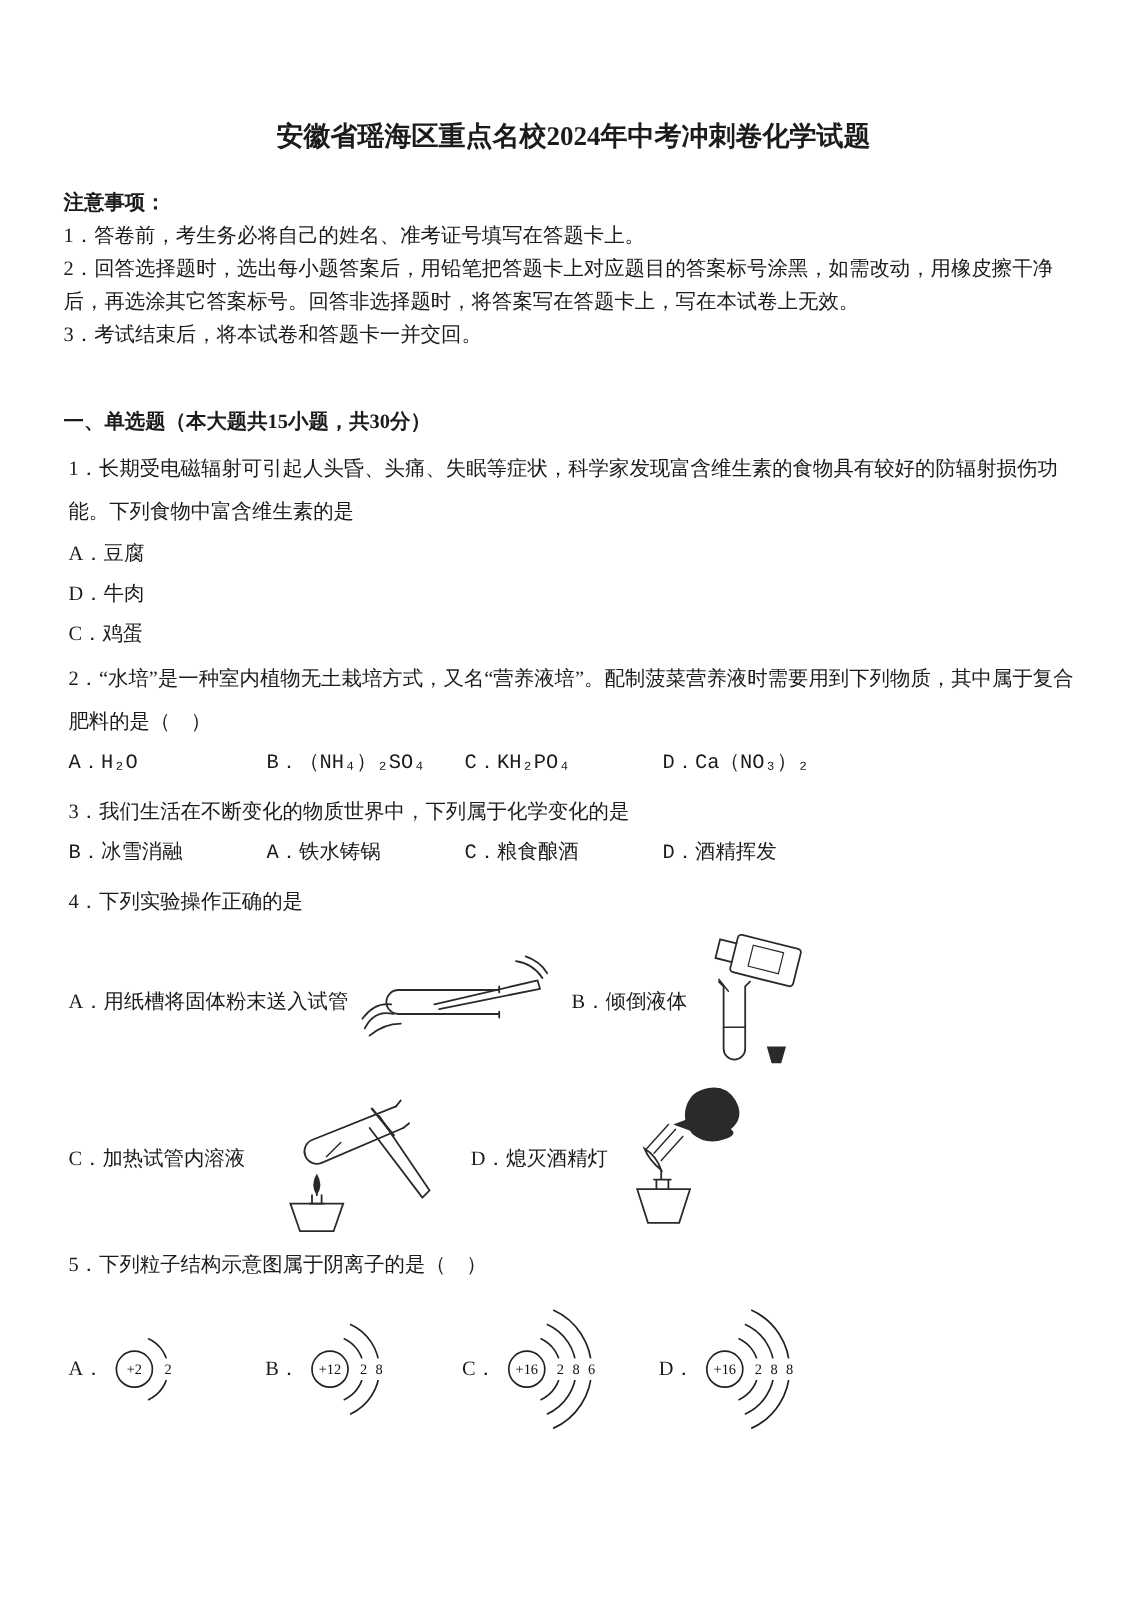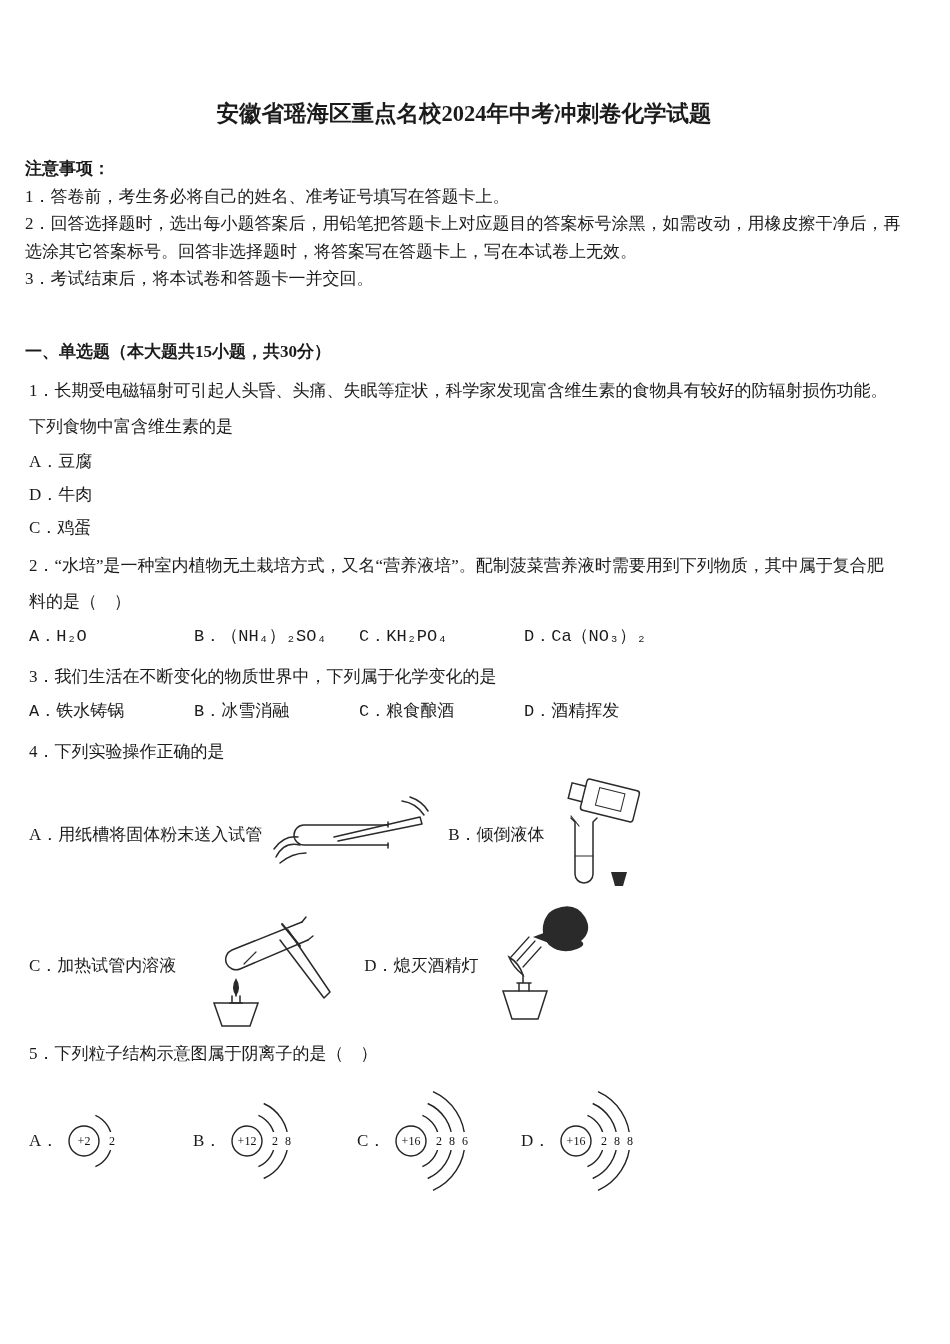--- a/index.html
+++ b/index.html
@@ -4,21 +4,21 @@
 <style>
   html, body { margin: 0; padding: 0; }
   body {
     width: 950px;
     min-height: 1344px;
     background: #ffffff;
     color: #1b1b1b;
     font-family: "Liberation Serif", "DejaVu Serif", serif;
     font-size: 17px;
   }
-  .page { padding: 98px 47px 40px 25px; }
+  .page { padding: 98px 47px 40px 53px; }
   .title {
     text-align: center;
     font-size: 22.5px;
     font-weight: 700;
     margin: 0 0 26px 0;
   }
   .notice p { margin: 0; line-height: 1.62; }
   .notice .nhead { font-weight: 700; }
   .section-heading { margin: 42px 0 0 0; line-height: 2.0; font-weight: 700; }
   .q { margin: 4px; }
@@ -64,22 +64,22 @@
       <span class="cell">A．H₂O</span>
       <span class="cell">B．（NH₄）₂SO₄</span>
       <span class="cell">C．KH₂PO₄</span>
       <span class="cell">D．Ca（NO₃）₂</span>
     </div>
   </div>
 
   <div class="q">
     <p class="stem">3．我们生活在不断变化的物质世界中，下列属于化学变化的是</p>
     <div class="optrow">
+      <span class="cell">B．冰雪消融</span>
       <span class="cell">A．铁水铸锅</span>
-      <span class="cell">B．冰雪消融</span>
       <span class="cell">C．粮食酿酒</span>
       <span class="cell">D．酒精挥发</span>
     </div>
   </div>
 
   <div class="q">
     <p class="stem">4．下列实验操作正确的是</p>
 
     <div class="imgrow">
       <span class="lbl">A．用纸槽将固体粉末送入试管</span>

